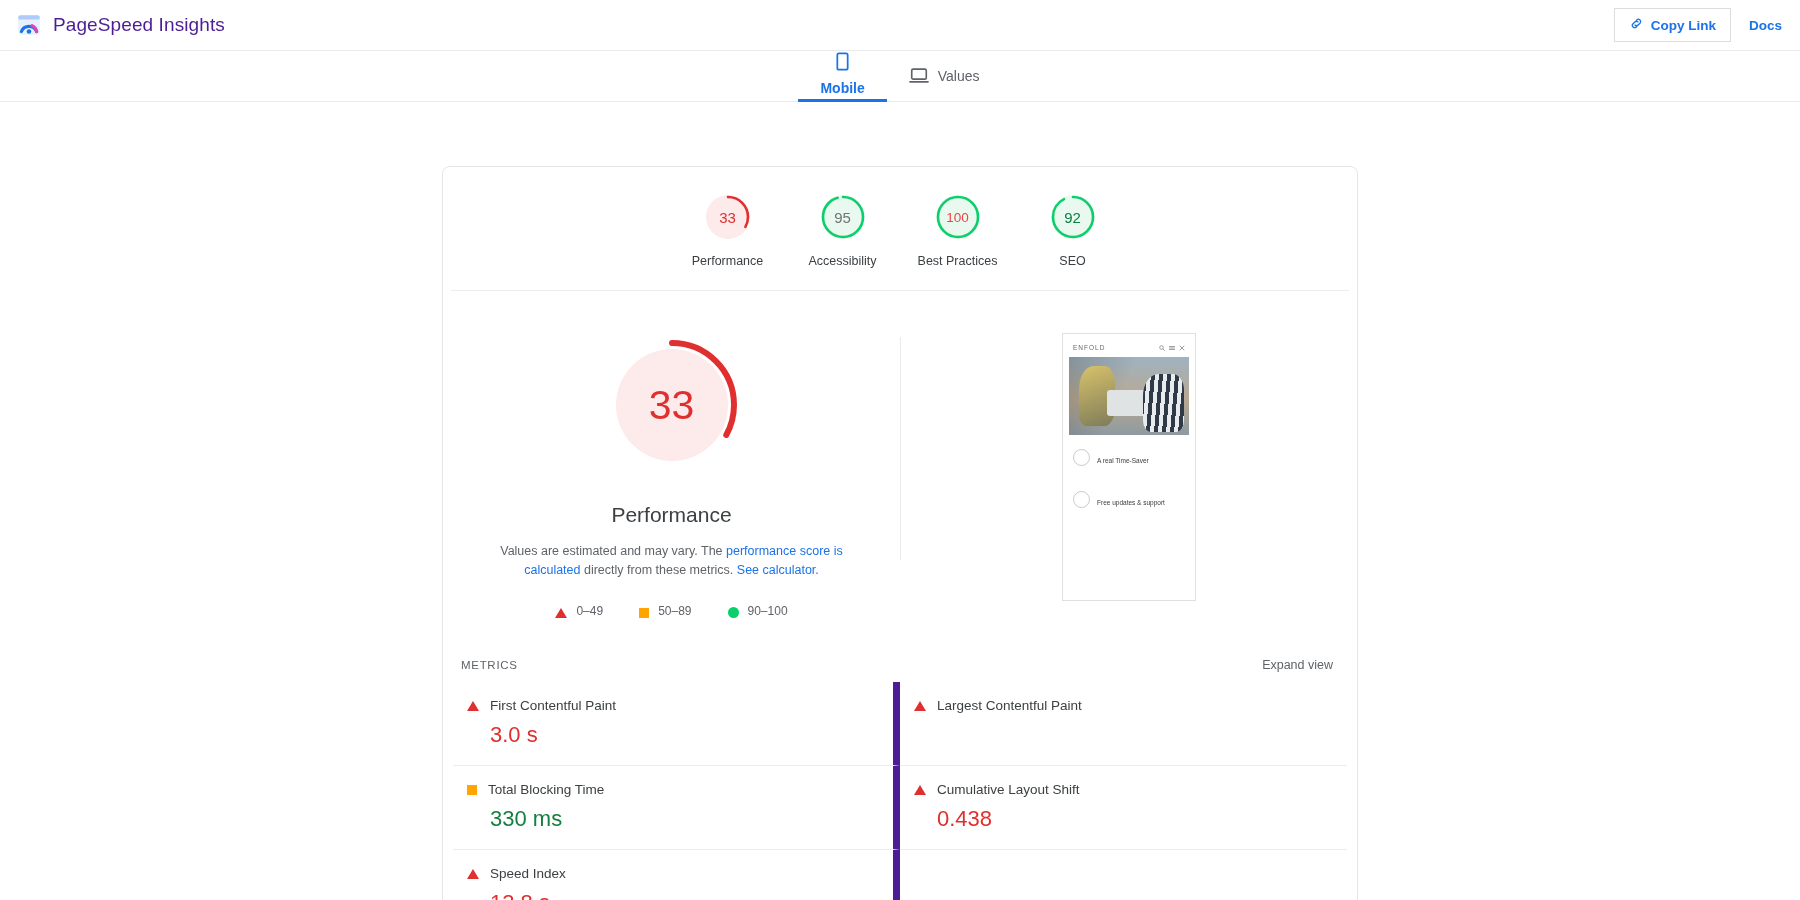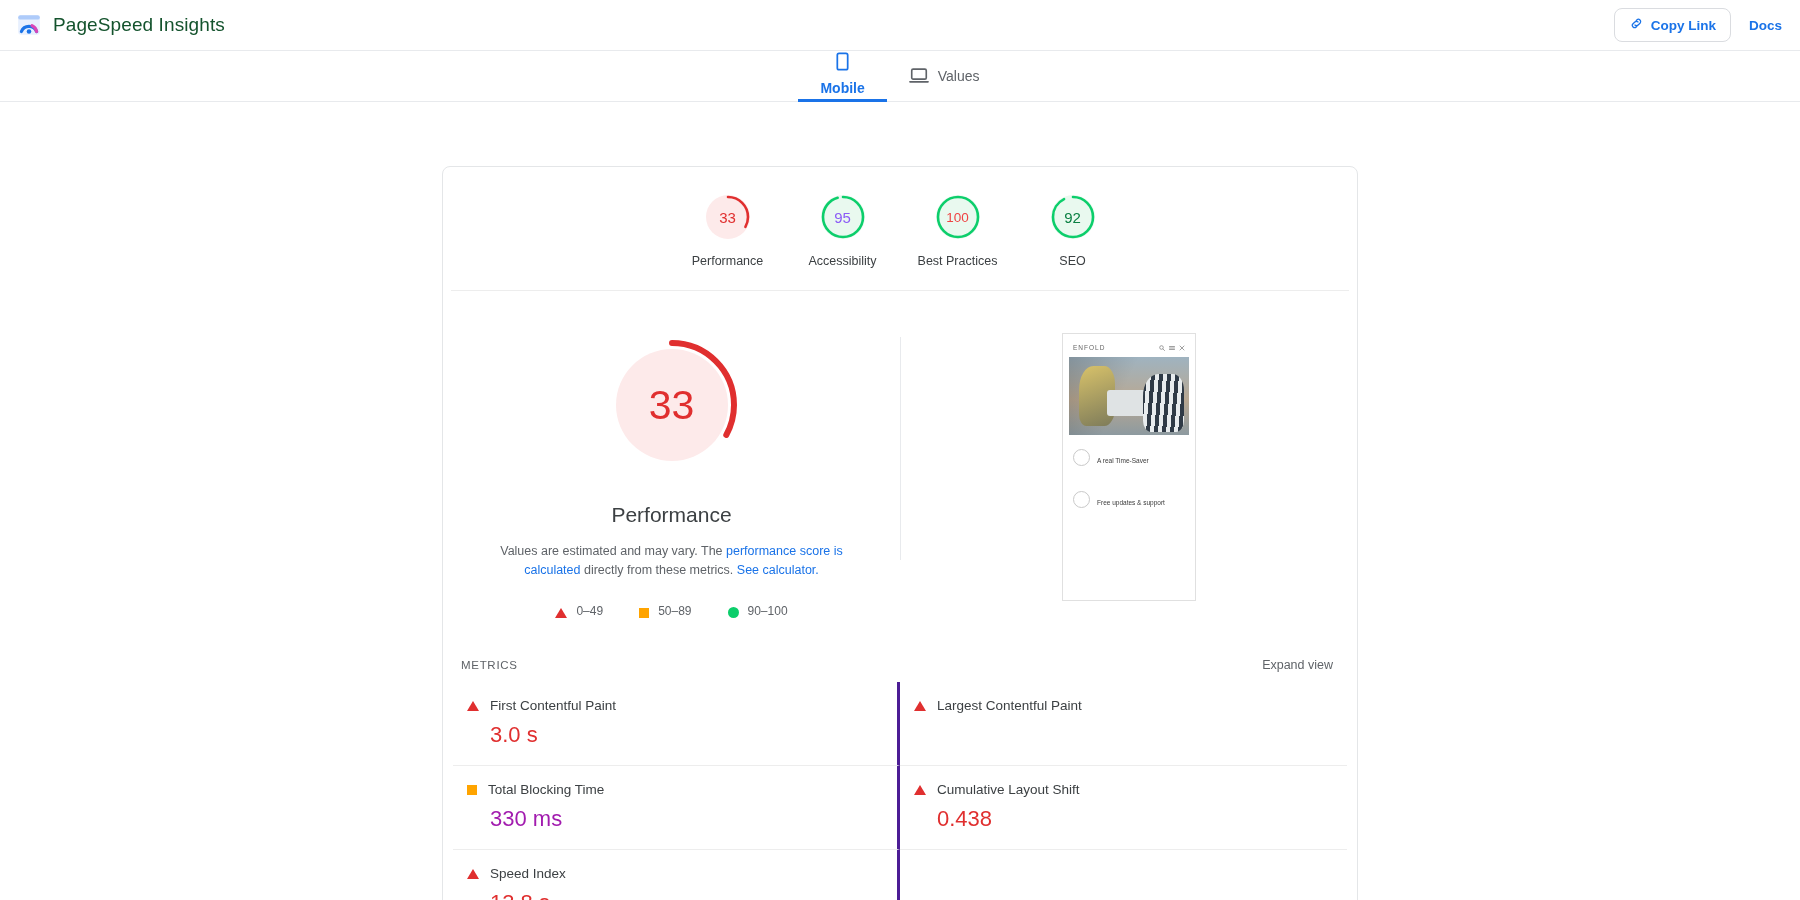--- a/index.html
+++ b/index.html
@@ -16,27 +16,27 @@
     height: 51px;
     display: flex;
     align-items: center;
     justify-content: space-between;
     padding: 0 18px 0 16px;
     border-bottom: 1px solid #e8eaed;
     background: #fff;
   }
   .brand { display: flex; align-items: center; gap: 11px; }
   .brand-logo { width: 26px; height: 26px; flex: 0 0 26px; }
-  .brand-title { font-size: 19px; color: #14532d; letter-spacing: .1px; }
+  .brand-title { font-size: 19px; color: #4c1d95; letter-spacing: .1px; }
 
   .topbar-right { display: flex; align-items: center; gap: 18px; }
   .copy-link-btn {
     display: flex; align-items: center; gap: 7px;
     height: 34px; padding: 0 14px;
-    border: 1px solid #dadce0; border-radius: 8px;
+    border: 1px solid #dadce0; border-radius: 0;
     background: #fff;
     color: #1a73e8; font-size: 13.5px; font-weight: bold;
     cursor: pointer;
   }
   .docs-link { color: #1a73e8; font-size: 13.5px; font-weight: bold; text-decoration: none; cursor: pointer; }
 
   
   .tabs-wrap {
     height: 51px;
     display: flex; align-items: stretch; justify-content: center;
@@ -158,22 +158,22 @@
   .metrics-grid { display: grid; grid-template-columns: 1fr 1fr; margin: 0 10px; }
   .metric {
     padding: 16px 10px 17px 14px;
     border-top: 1px solid #ededed;
   }
   .metric.nb { border-top: none; }
   .metric-head { display: flex; align-items: center; gap: 11px; }
   .metric-name { font-size: 13.5px; color: #3c4043; }
   .metric-val { font-size: 22px; margin-top: 9px; padding-left: 23px; }
   .metric-val.red { color: #e02f2f; }
-  .metric-val.orange { color: #a21caf; }
-  .metric.left-col { border-right: 3px solid #4c1d95; }
+  .metric-val.orange { color: #15803d; }
+  .metric.left-col { border-right: 7px solid #4c1d95; }
   .metric.empty { border-top: 1px solid #ededed; }
 </style>
 </head>
 <body>
 
 <div class="topbar">
   <div class="brand">
     <span class="brand-logo">
       <svg viewBox="0 0 24 24" width="26" height="26">
         <rect x="2" y="3" width="20" height="18" rx="3" fill="#e8f0fe"></rect>
@@ -235,21 +235,21 @@
       </div>
       <span class="gauge-label">Performance</span>
     </div>
 
     <div class="gauge-item">
       <div class="gauge-small">
         <svg width="48" height="48" viewBox="0 0 48 48">
           <circle cx="24" cy="24" r="22" fill="#e9f9ef"></circle>
           <circle cx="24" cy="24" r="20" fill="none" stroke="#0cce6b" stroke-width="2.6" stroke-linecap="round" stroke-dasharray="119.4 6.3"></circle>
         </svg>
-        <span class="val" style="color:#8b5cf6">95</span>
+        <span class="val" style="color:#737373">95</span>
       </div>
       <span class="gauge-label">Accessibility</span>
     </div>
 
     <div class="gauge-item">
       <div class="gauge-small">
         <svg width="48" height="48" viewBox="0 0 48 48">
           <circle cx="24" cy="24" r="22" fill="#e9f9ef"></circle>
           <circle cx="24" cy="24" r="20" fill="none" stroke="#0cce6b" stroke-width="2.6" stroke-linecap="round" stroke-dasharray="125.7 0"></circle>
         </svg>

